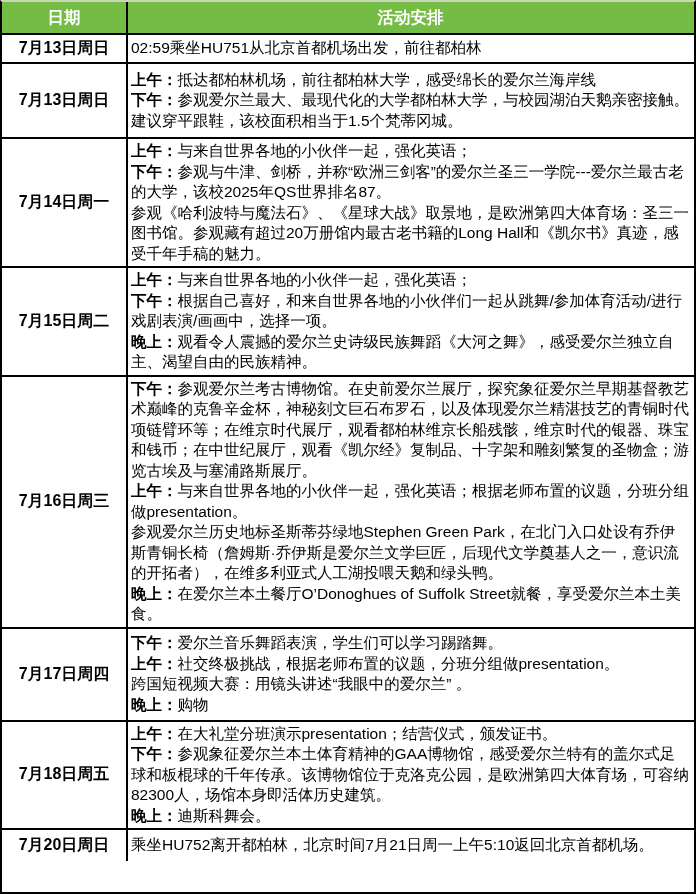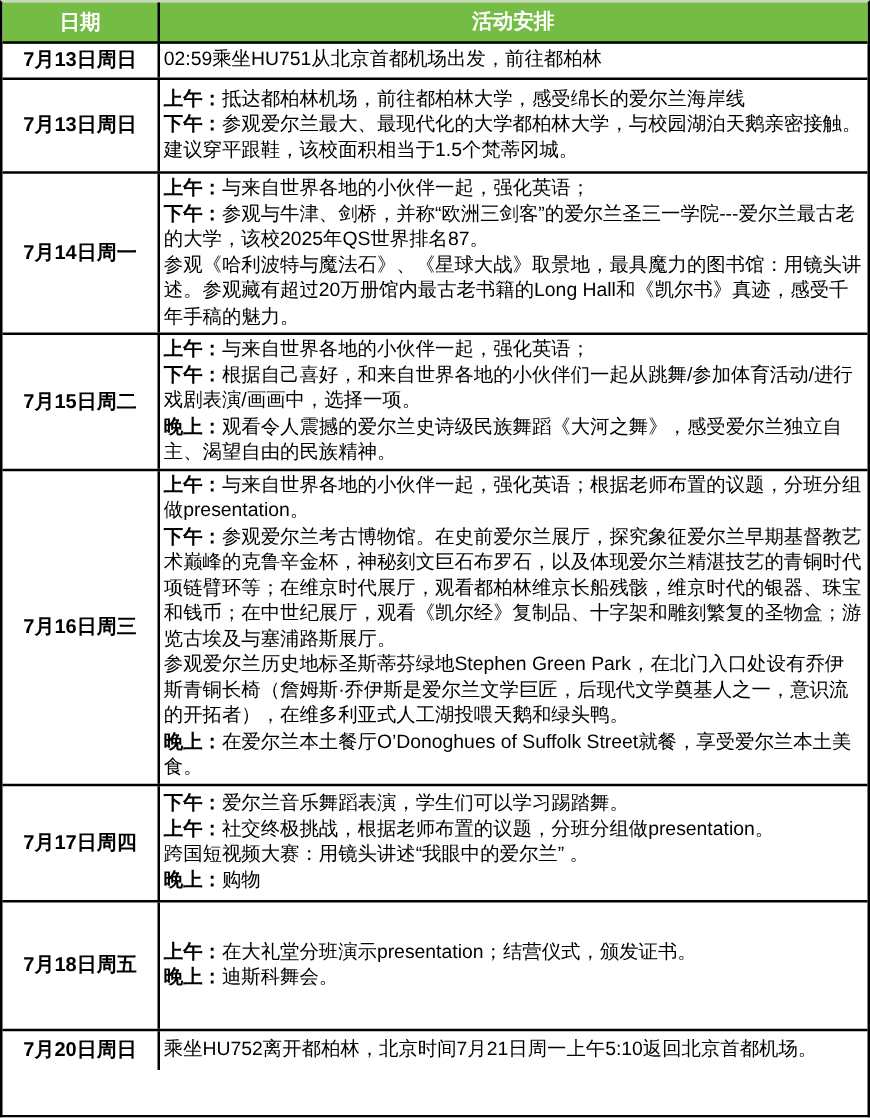--- a/index.html
+++ b/index.html
@@ -91,57 +91,58 @@
       <p class="seg"><b>上午：</b><span>抵达都柏林机场，前往都柏林大学，感受绵长的爱尔兰海岸线</span></p>
       <p class="seg"><b>下午：</b><span>参观爱尔兰最大、最现代化的大学都柏林大学，与校园湖泊天鹅亲密接触。建议穿平跟鞋，该校面积相当于1.5个梵蒂冈城。</span></p>
     </div>
   </div>
 
   <div class="trow" style="min-height:128px">
     <div class="date-cell">7月14日周一</div>
     <div class="act-cell">
       <p class="seg"><b>上午：</b><span>与来自世界各地的小伙伴一起，强化英语；</span></p>
       <p class="seg"><b>下午：</b><span>参观与牛津、剑桥，并称“欧洲三剑客”的爱尔兰圣三一学院---爱尔兰最古老的大学，该校2025年QS世界排名87。</span></p>
-      <p class="seg"><b></b><span>参观《哈利波特与魔法石》、《星球大战》取景地，最具魔力的图书馆：用镜头讲述。参观藏有超过20万册馆内最古老书籍的Long Hall和《凯尔书》真迹，感受千年手稿的魅力。</span></p>
+      <p class="seg"><b></b><span>参观《哈利波特与魔法石》、《星球大战》取景地，是欧洲第四大体育场：圣三一图书馆。参观藏有超过20万册馆内最古老书籍的Long Hall和《凯尔书》真迹，感受千年手稿的魅力。</span></p>
     </div>
   </div>
 
   <div class="trow" style="min-height:99px">
     <div class="date-cell">7月15日周二</div>
     <div class="act-cell">
       <p class="seg"><b>上午：</b><span>与来自世界各地的小伙伴一起，强化英语；</span></p>
       <p class="seg"><b>下午：</b><span>根据自己喜好，和来自世界各地的小伙伴们一起从跳舞/参加体育活动/进行戏剧表演/画画中，选择一项。</span></p>
       <p class="seg"><b>晚上：</b><span>观看令人震撼的爱尔兰史诗级民族舞蹈《大河之舞》，感受爱尔兰独立自主、渴望自由的民族精神。</span></p>
     </div>
   </div>
 
   <div class="trow" style="min-height:246px">
     <div class="date-cell">7月16日周三</div>
     <div class="act-cell">
+      <p class="seg"><b>下午：</b><span>参观爱尔兰考古博物馆。在史前爱尔兰展厅，探究象征爱尔兰早期基督教艺术巅峰的克鲁辛金杯，神秘刻文巨石布罗石，以及体现爱尔兰精湛技艺的青铜时代项链臂环等；在维京时代展厅，观看都柏林维京长船残骸，维京时代的银器、珠宝和钱币；在中世纪展厅，观看《凯尔经》复制品、十字架和雕刻繁复的圣物盒；游览古埃及与塞浦路斯展厅。</span></p>
       <p class="seg"><b>上午：</b><span>与来自世界各地的小伙伴一起，强化英语；根据老师布置的议题，分班分组做presentation。</span></p>
-      <p class="seg"><b>下午：</b><span>参观爱尔兰考古博物馆。在史前爱尔兰展厅，探究象征爱尔兰早期基督教艺术巅峰的克鲁辛金杯，神秘刻文巨石布罗石，以及体现爱尔兰精湛技艺的青铜时代项链臂环等；在维京时代展厅，观看都柏林维京长船残骸，维京时代的银器、珠宝和钱币；在中世纪展厅，观看《凯尔经》复制品、十字架和雕刻繁复的圣物盒；游览古埃及与塞浦路斯展厅。</span></p>
       <p class="seg"><b></b><span>参观爱尔兰历史地标圣斯蒂芬绿地Stephen Green Park，在北门入口处设有乔伊斯青铜长椅（詹姆斯·乔伊斯是爱尔兰文学巨匠，后现代文学奠基人之一，意识流的开拓者），在维多利亚式人工湖投喂天鹅和绿头鸭。</span></p>
       <p class="seg"><b>晚上：</b><span>在爱尔兰本土餐厅O’Donoghues of Suffolk Street就餐，享受爱尔兰本土美食。</span></p>
     </div>
   </div>
 
   <div class="trow" style="min-height:93px">
     <div class="date-cell">7月17日周四</div>
     <div class="act-cell">
       <p class="seg"><b>下午：</b><span>爱尔兰音乐舞蹈表演，学生们可以学习踢踏舞。</span></p>
       <p class="seg"><b>上午：</b><span>社交终极挑战，根据老师布置的议题，分班分组做presentation。</span></p>
       <p class="seg"><b></b><span>跨国短视频大赛：用镜头讲述“我眼中的爱尔兰” 。</span></p>
       <p class="seg"><b>晚上：</b><span>购物</span></p>
     </div>
   </div>
 
   <div class="trow" style="min-height:103px">
     <div class="date-cell">7月18日周五</div>
     <div class="act-cell">
       <p class="seg"><b>上午：</b><span>在大礼堂分班演示presentation；结营仪式，颁发证书。</span></p>
+      <p class="seg"><b>下午：</b><span>参观象征爱尔兰本土体育精神的GAA博物馆，感受爱尔兰特有的盖尔式足球和板棍球的千年传承。该博物馆位于克洛克公园，是欧洲第四大体育场，可容纳82300人，场馆本身即活体历史建筑。</span></p>
       <p class="seg"><b>晚上：</b><span>迪斯科舞会。</span></p>
     </div>
   </div>
 
 
   <div class="trow" style="min-height:31px">
     <div class="date-cell">7月20日周日</div>
     <div class="act-cell">
       <p class="seg"><b></b><span>乘坐HU752离开都柏林，北京时间7月21日周一上午5:10返回北京首都机场。</span></p>
     </div>

